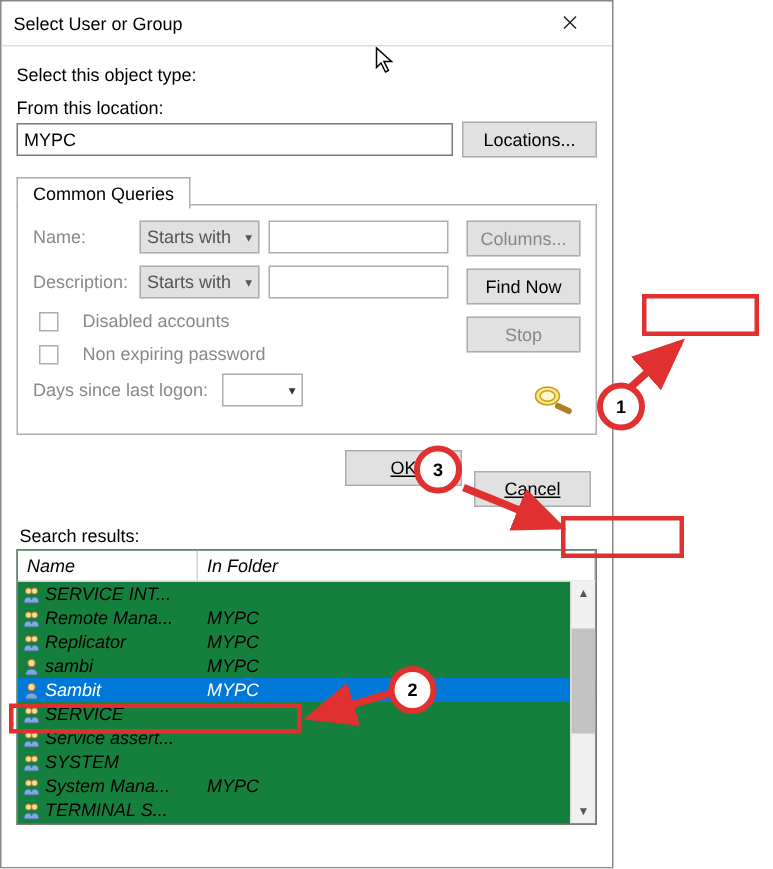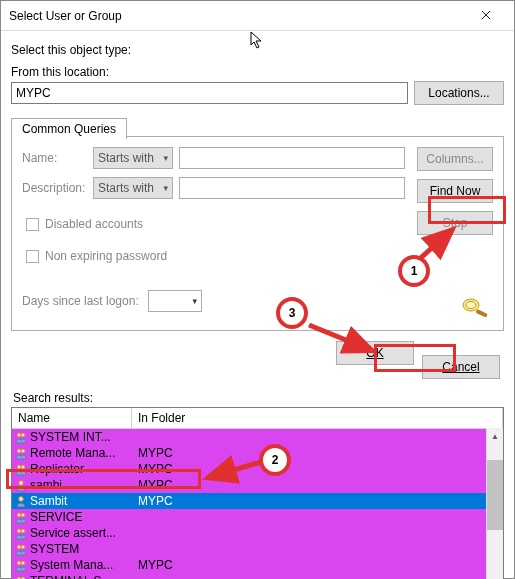--- a/index.html
+++ b/index.html
@@ -1,17 +1,17 @@
 <!DOCTYPE html>
 <html><head>
 <meta charset="utf-8">
 <style>
 * { box-sizing: border-box; margin: 0; padding: 0; font-family: "Segoe UI", Tahoma, sans-serif; font-size: 12px; }
 body { background: #fff; width: 515px; height: 579px; overflow: hidden; position: relative; }
-.window { width: 515px; height: 579px; border: 1px solid #888; background: #fff; position: relative; }
+.window { width: 409px; height: 579px; border: 1px solid #888; background: #fff; position: relative; }
 
 
 .titlebar { height: 30px; display: flex; align-items: center; padding: 0 8px; border-bottom: 1px solid #ddd; }
 .titlebar .title { flex: 1; font-size: 12px; }
 .close-btn { width: 40px; height: 28px; display: flex; align-items: center; justify-content: center; cursor: pointer; }
 
 
 .content { padding: 8px 10px 8px 10px; }
 .label { font-size: 12px; margin: 4px 0 2px 0; display: block; }
 .row { display: flex; align-items: center; gap: 6px; }
@@ -25,32 +25,32 @@
 .tab-head { display: flex; }
 .tab { border: 1px solid #adadad; border-bottom: none; padding: 3px 10px; background: #fff; position: relative; top: 3px; }
 .fieldset { border: 1px solid #adadad; padding: 10px 10px 10px 10px; display: flex; gap: 8px; }
 .fieldset-left { flex: 1; }
 .fieldset-right { width: 80px; display:flex; flex-direction:column; gap:8px; align-items:flex-end; }
 .form-row { display: flex; align-items: center; gap: 6px; margin-bottom: 8px; }
 .form-row .lbl { width: 65px; color:#888; }
 .sel { border:1px solid #adadad; background:#e1e1e1; height:22px; width:80px; padding:0 4px; display:flex; align-items:center; justify-content:space-between; color:#555;}
 .sel .chev { font-size:9px; color:#555;}
 .txt-query { border:1px solid #adadad; height:22px; flex:1; background:#fff; }
-.chk-row { display:flex; align-items:center; gap:6px; color:#888; margin:18px 0 4px 4px;}
+.chk-row { display:flex; align-items:center; gap:16px; color:#888; margin:8px 0 4px 4px;}
 .chk { width:13px; height:13px; border:1px solid #adadad; background:#fff;}
 .days-sel { border:1px solid #adadad; background:#fff; width:54px; height:22px; display:flex; align-items:center; justify-content:flex-end; padding:0 4px; }
 .days-sel .chev { font-size:9px; color:#333;}
 .mag-icon svg { display:block; }
 
 
 .okcancel { display:flex; justify-content:flex-end; gap:8px; margin:10px 4px 0 0;text-decoration:underline;}
 
 
 .sr-label { margin: 12px 0 2px 2px; display:block; }
-.results { border:1px solid #7a7a7a; height:184px; overflow:hidden; position:relative; background:#d946ef;}
+.results { border:1px solid #7a7a7a; height:184px; overflow:hidden; position:relative; background:#15803d;font-style:italic;}
 .res-head { display:flex; border-bottom:1px solid #d0d0d0; background:#fff;}
 .res-head .col { padding:3px 6px; border-right:1px solid #d0d0d0; font-size:12px;}
 .col-name { width:120px; }
 .col-folder { flex:1; }
 .res-body { overflow-y:auto; height:162px; }
 .res-row { display:flex; align-items:center; height:16px; padding:0 2px;}
 .res-row.selected { background:#0078d7; color:#fff; }
 .res-row .ic { width:14px; height:14px; margin-right:2px; display:flex; align-items:center; justify-content:center; flex-shrink:0;}
 .res-row .nm { width:104px; white-space:nowrap; overflow:hidden; text-overflow:ellipsis; padding-left:0;}
 .res-row .fd { flex:1; padding-left:4px; white-space:nowrap; overflow:hidden;}
@@ -121,21 +121,21 @@
 
           <div class="chk-row">
             <div class="chk"></div>
             <span>Disabled accounts</span>
           </div>
           <div class="chk-row">
             <div class="chk"></div>
             <span>Non expiring password</span>
           </div>
 
-          <div class="form-row" style="margin-top:27px;">
+          <div class="form-row" style="margin-top:6px;">
             <span class="lbl" style="width:120px;">Days since last logon:</span>
             <div class="days-sel">
               <span class="chev">▾</span>
             </div>
           </div>
 
         </div>
         <div class="fieldset-right">
           <button class="btn disabled" style="min-width:76px;">Columns...</button>
           <button class="btn" style="min-width:76px;">Find Now</button>
@@ -165,21 +165,21 @@
       </div>
       <div class="res-body" id="res-body">
           <div class="res-row">
             <span class="ic">
               <svg width="14" height="14" viewBox="0 0 14 14">
                 <circle cx="5" cy="5" r="2" fill="#ffd9a0" stroke="#b87d2c" stroke-width="0.6"></circle>
                 <circle cx="9" cy="5" r="2" fill="#ffd9a0" stroke="#b87d2c" stroke-width="0.6"></circle>
                 <path d="M2 13 Q2 9 5 9 Q7 9 7 11 Q7 9 9 9 Q12 9 12 13 Z" fill="#7aa8d8" stroke="#3c6ea0" stroke-width="0.6"></path>
               </svg>
             </span>
-            <span class="nm">SYSTEM INT...</span>
+            <span class="nm">SERVICE INT...</span>
             <span class="fd"></span>
           </div>
           <div class="res-row">
             <span class="ic">
               <svg width="14" height="14" viewBox="0 0 14 14">
                 <circle cx="5" cy="5" r="2" fill="#ffd9a0" stroke="#b87d2c" stroke-width="0.6"></circle>
                 <circle cx="9" cy="5" r="2" fill="#ffd9a0" stroke="#b87d2c" stroke-width="0.6"></circle>
                 <path d="M2 13 Q2 9 5 9 Q7 9 7 11 Q7 9 9 9 Q12 9 12 13 Z" fill="#7aa8d8" stroke="#3c6ea0" stroke-width="0.6"></path>
               </svg>
             </span>

